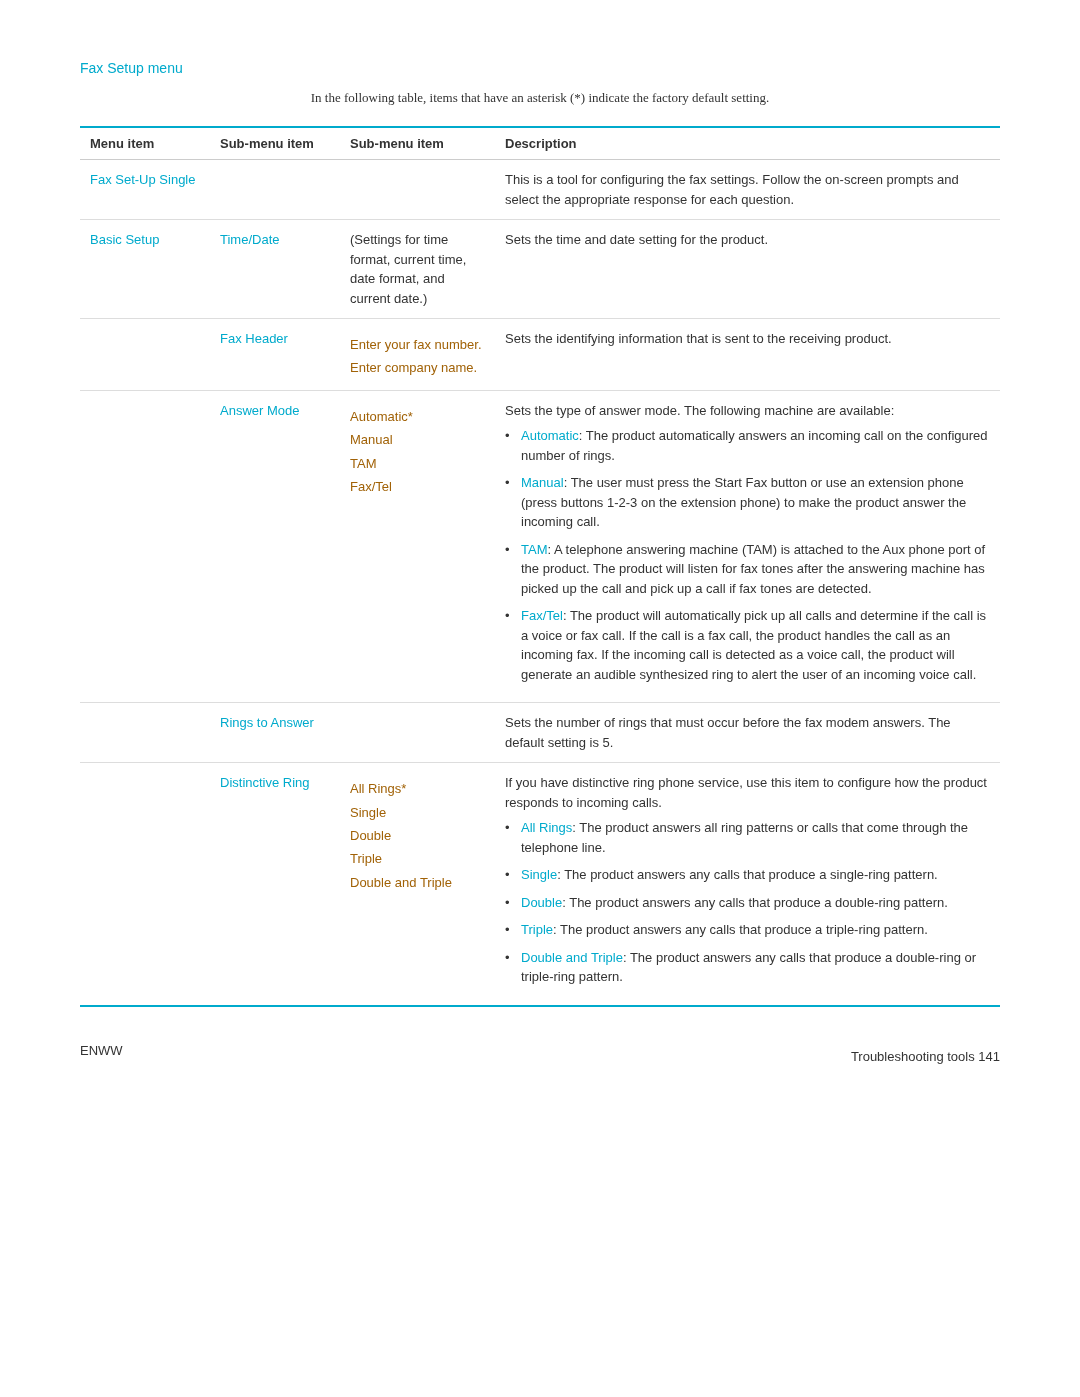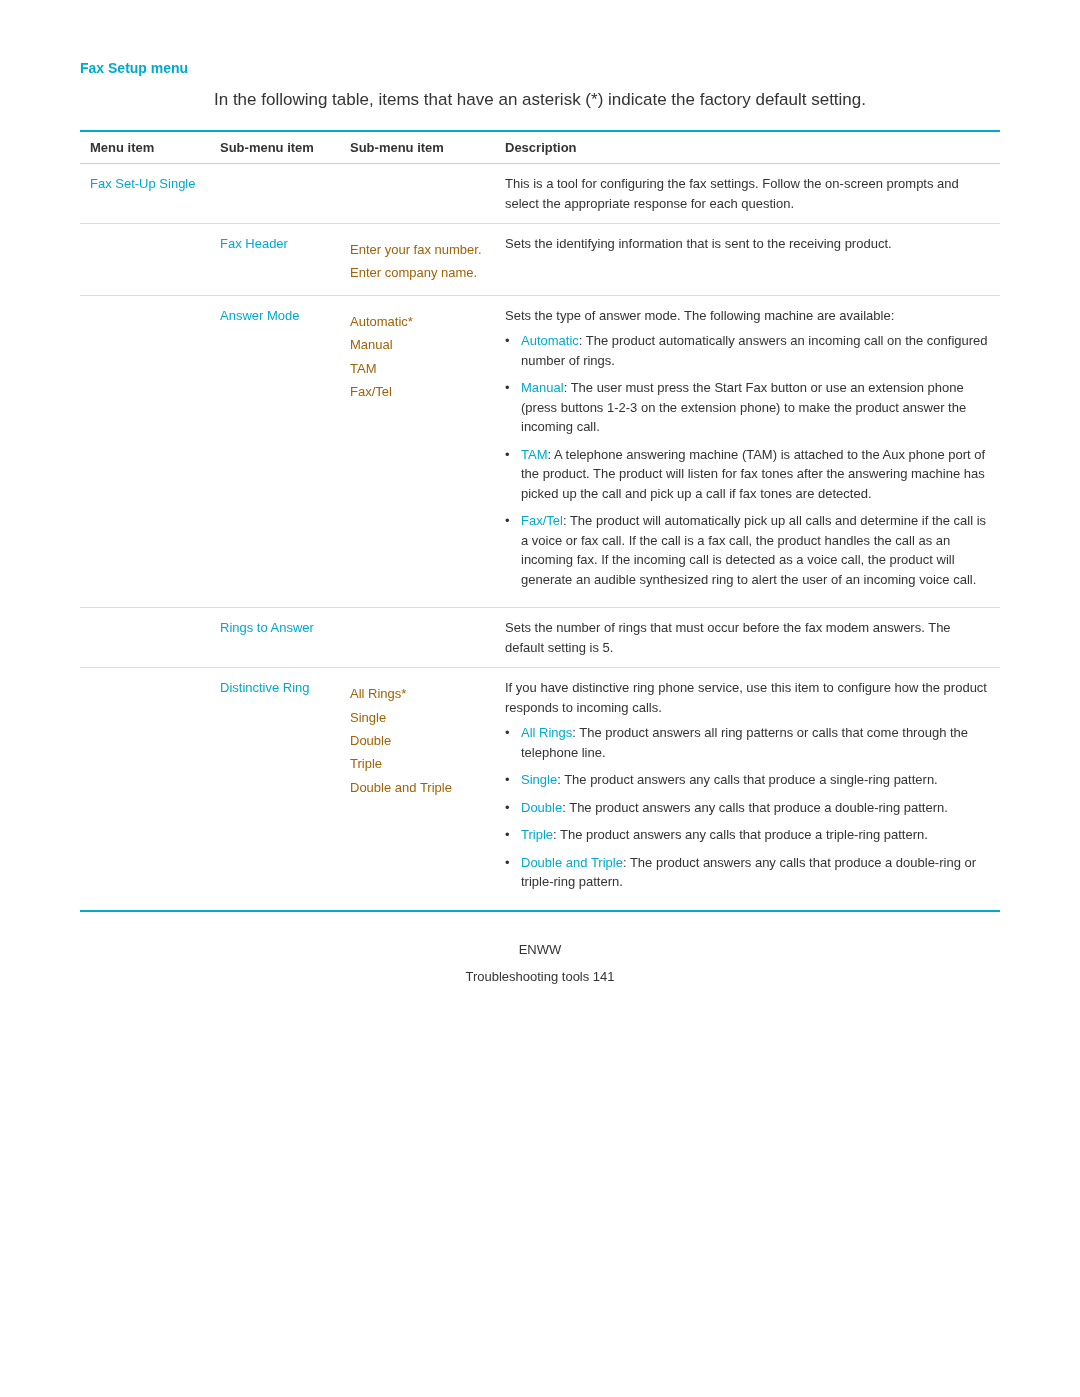--- a/index.html
+++ b/index.html
@@ -13,29 +13,30 @@
       padding: 60px 80px 60px 80px;
     }
 
     .page-title-section {
       margin-bottom: 18px;
     }
 
     .fax-setup-menu-title {
       color: #00aacc;
       font-size: 14px;
-      font-weight: bold;
+      font-weight: normal;
       margin-bottom: 14px;
     }
 
     .intro-text {
       text-align: center;
-      font-size: 17px;
+      font-size: 13px;
       color: #333;
       margin-bottom: 20px;
+      font-family: Liberation Serif, serif;
     }
 
     table {
       width: 100%;
       border-collapse: collapse;
       border-top: 2px solid #00aacc;
       border-bottom: 2px solid #00aacc;
     }
 
     thead tr {
@@ -98,21 +99,20 @@
       color: #333;
     }
 
     .footer {
       display: flex;
       justify-content: space-between;
       align-items: center;
       margin-top: 30px;
       font-size: 13px;
       color: #333;
-      flex-direction: column;
     }
 
     .footer-left {
       font-weight: normal;
     }
 
     .footer-right {
       font-weight: normal;
       margin-top: 12px;
     }
@@ -144,20 +144,26 @@
     </tr>
   </thead>
   <tbody id="table-body">
   <tr>
         <td class="col-menu"><span class="blue-link">Fax Set-Up Single</span></td>
         <td class="col-sub1"></td>
         <td class="col-sub2"></td>
         <td class="col-desc">This is a tool for configuring the fax settings. Follow the on-screen prompts and select the appropriate response for each question.</td>
       </tr>
       <tr>
+        <td class="col-menu"><span class="blue-link">Basic Setup</span></td>
+        <td class="col-sub1"><span class="blue-link">Time/Date</span></td>
+        <td class="col-sub2">(Settings for time format, current time, date format, and current date.)</td>
+        <td class="col-desc">Sets the time and date setting for the product.</td>
+      </tr>
+      <tr>
         <td class="col-menu"></td>
         <td class="col-sub1"><span class="blue-link">Fax Header</span></td>
         <td class="col-sub2">
           <div class="sub-items">
             <div class="sub-item-line blue-link">Enter your fax number.</div>
             <div class="sub-item-line blue-link">Enter company name.</div>
           </div>
         </td>
         <td class="col-desc">Sets the identifying information that is sent to the receiving product.</td>
       </tr>

